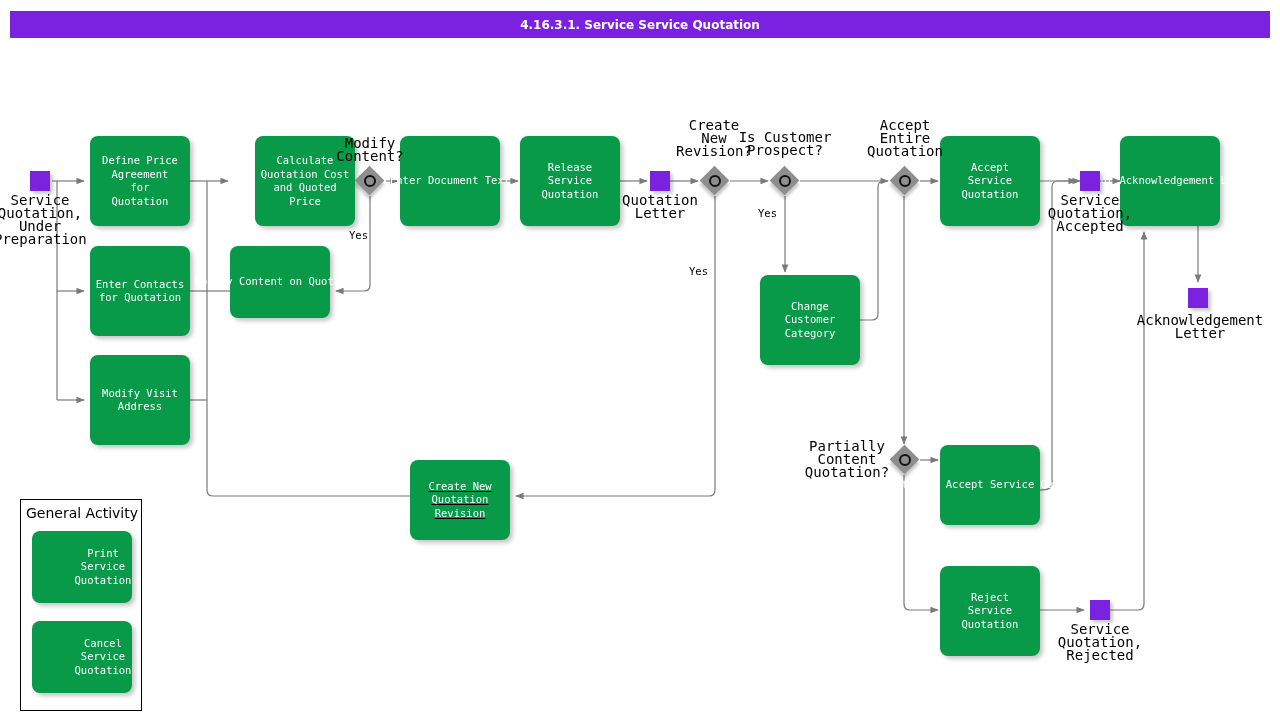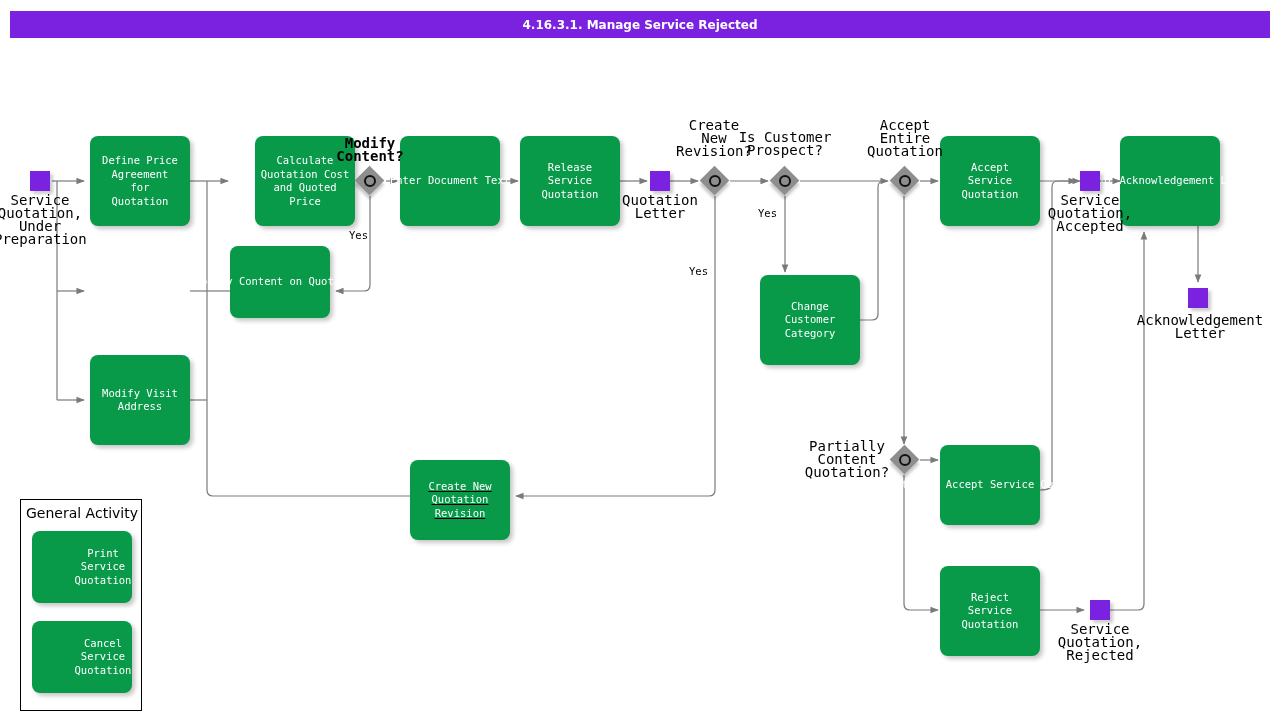--- a/index.html
+++ b/index.html
@@ -158,21 +158,21 @@
     height: 72px;
     padding-left: 44px;
   }
 </style>
 </head>
 <body>
 
 <div id="canvas">
 
   <div id="header-bar">
-    <span id="header-title">4.16.3.1. Manage Service Rejected</span>
+    <span id="header-title">4.16.3.1. Service Service Quotation</span>
   </div>
 
   <svg id="wires">
     <defs>
       <marker id="arrow" viewBox="0 0 10 10" refX="9" refY="5" markerWidth="7" markerHeight="7" orient="auto-start-reverse">
         <path d="M 0 1 L 10 5 L 0 9 z" fill="#7a7a7a"></path>
       </marker>
     </defs>
 
     <path class="wire" d="M 52 181 L 57 181"></path>
@@ -244,20 +244,24 @@
 Under
 Preparation</div>
 
   <div class="activity" style="left:90px; top:136px; width:100px; height:90px;">
     <span class="label">Define Price
 Agreement
 for
 Quotation</span>
   </div>
 
+  <div class="activity" style="left:90px; top:246px; width:100px; height:90px;">
+    <span class="label">Enter Contacts
+for Quotation</span>
+  </div>
 
   <div class="activity" style="left:90px; top:355px; width:100px; height:90px;">
     <span class="label">Modify Visit
 Address</span>
   </div>
 
   <div class="activity" style="left:230px; top:136px; width:100px; height:90px;margin-left:25px;">
     <span class="label">Calculate
 Quotation Cost
 and Quoted
@@ -313,21 +317,21 @@
   <div class="activity overflow" style="left:1120px; top:136px; width:100px; height:90px;">
     <span class="label">Print
 Acknowledgement
 Letter</span>
   </div>
 
   <div class="gateway" style="left:355px; top:166px;">
     <div class="gw-diamond"></div>
     <div class="gw-ring"></div>
   </div>
-  <div class="caption" style="left:328px; top:137px; width:84px;font-weight:bold;">Modify
+  <div class="caption" style="left:328px; top:137px; width:84px;">Modify
 Content?</div>
 
   <div class="gateway" style="left:700px; top:166px;">
     <div class="gw-diamond"></div>
     <div class="gw-ring"></div>
   </div>
   <div class="caption" style="left:668px; top:119px; width:92px;">Create
 New
 Revision?</div>
 

